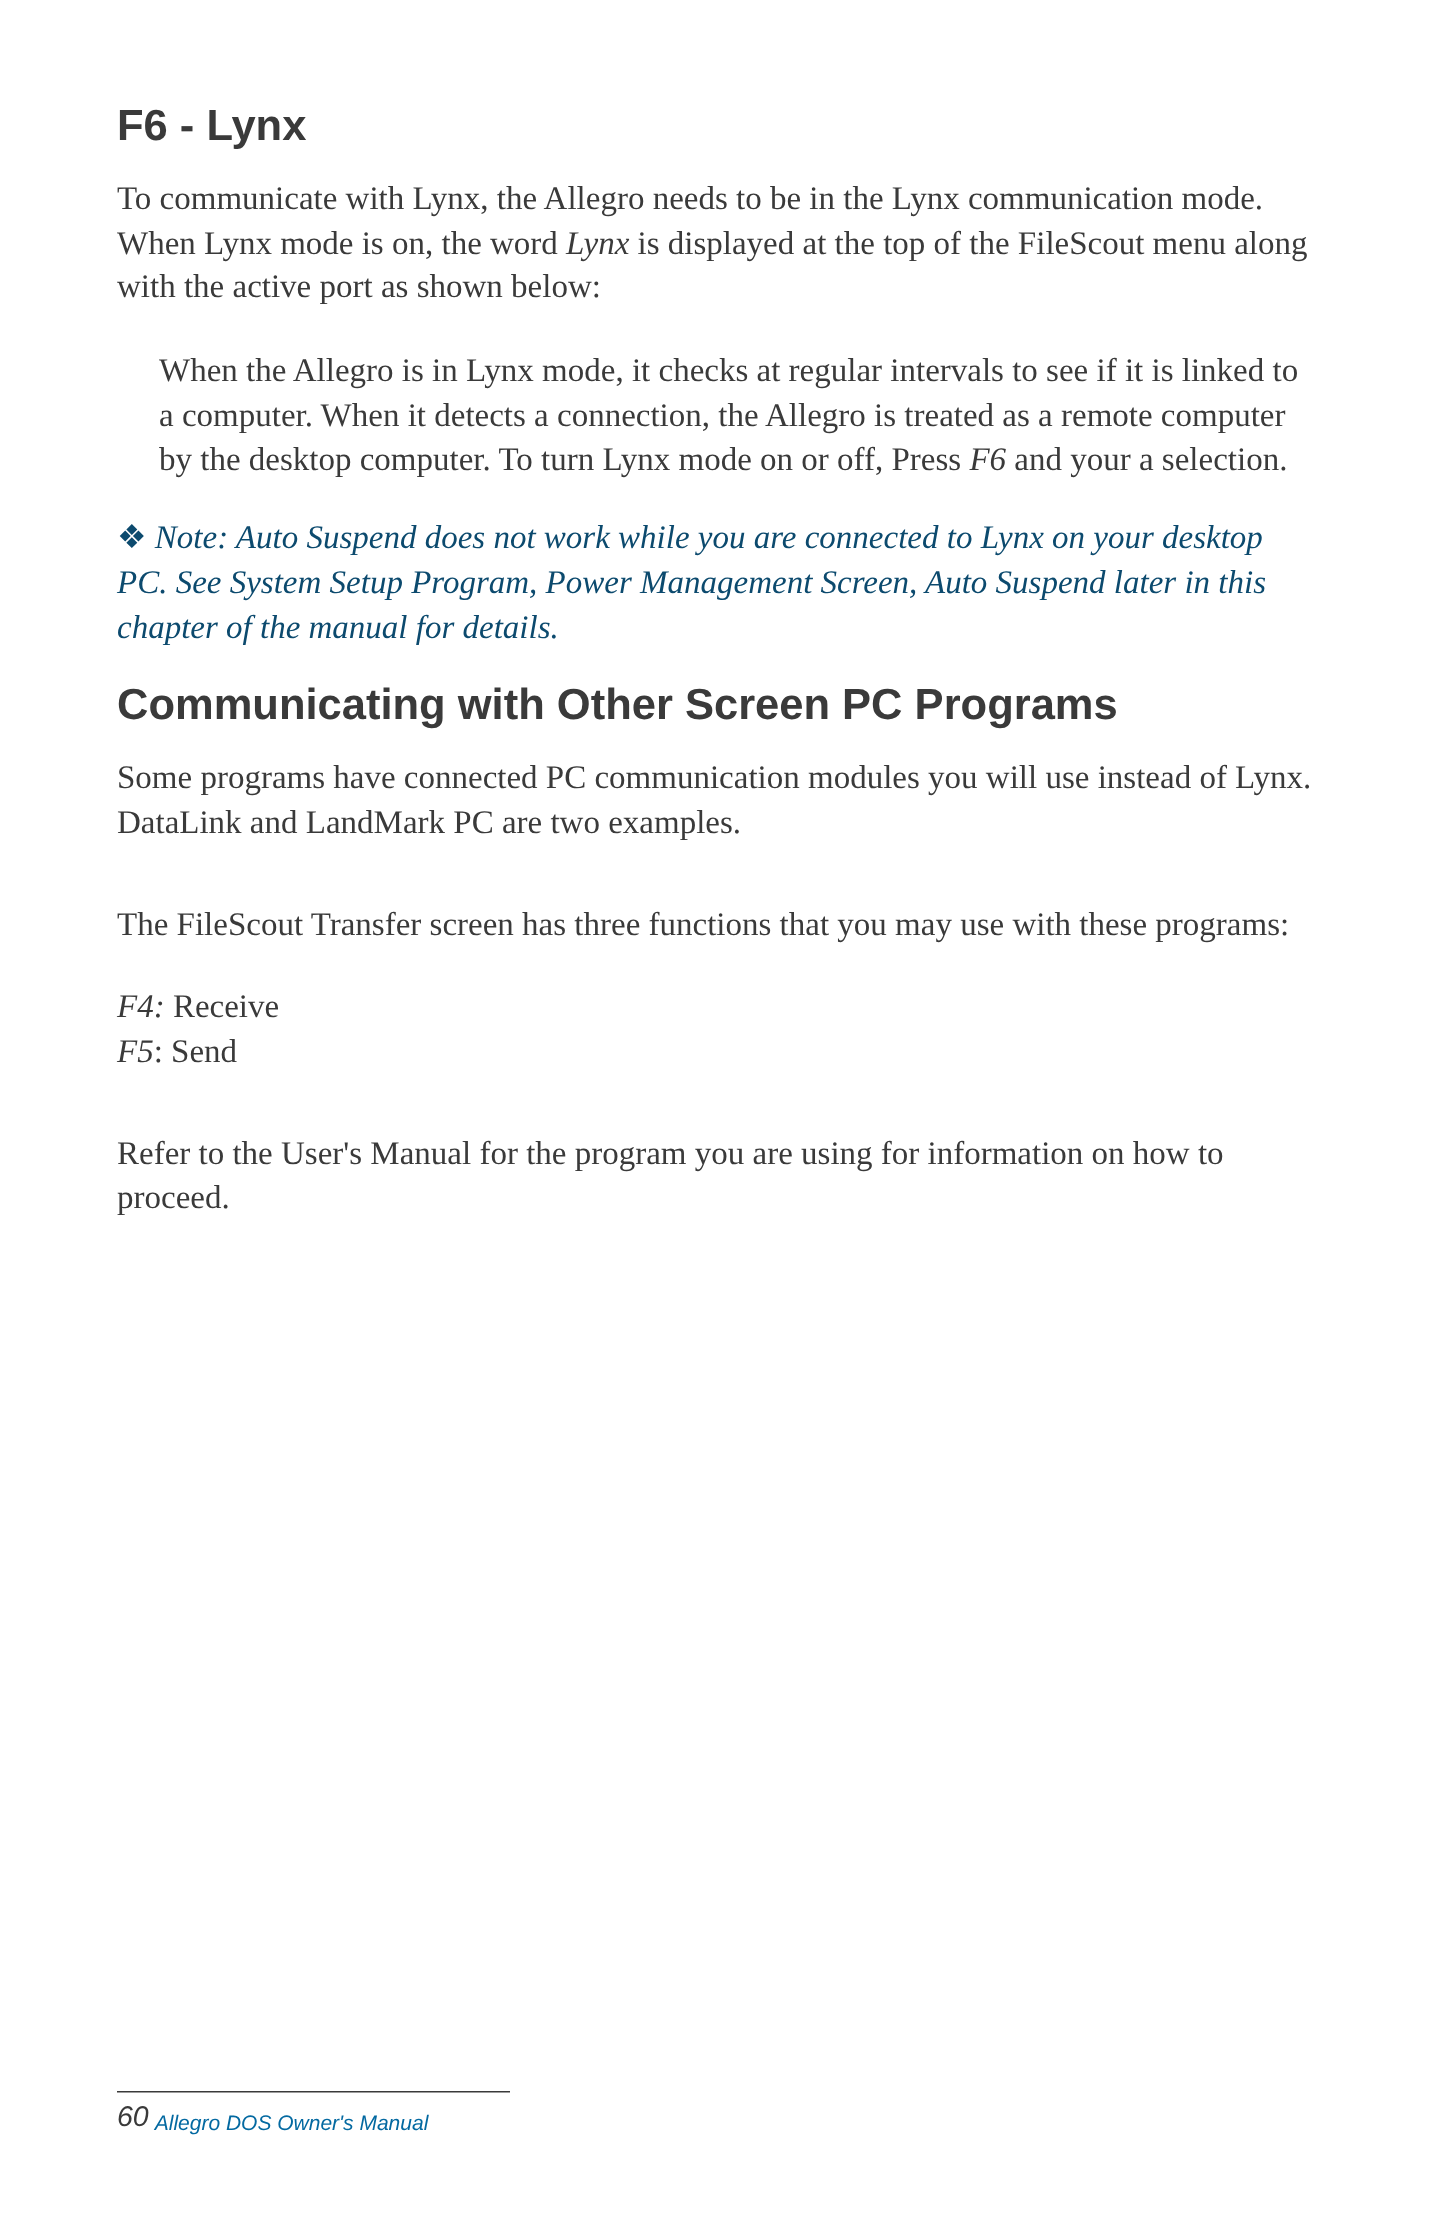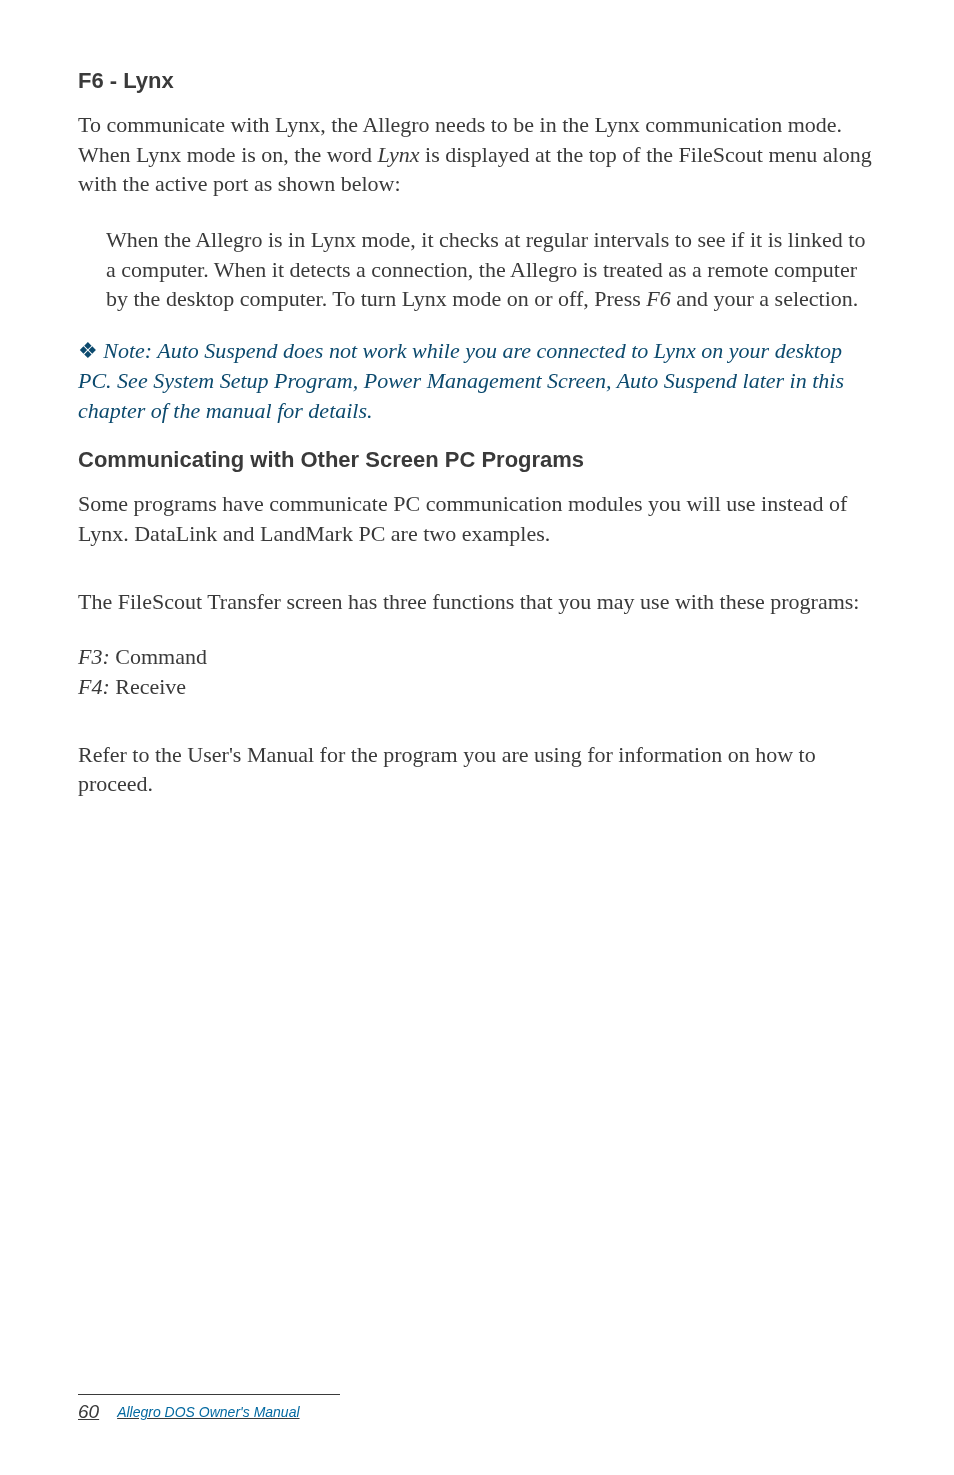--- a/index.html
+++ b/index.html
@@ -12,21 +12,21 @@
       height: 1475px;
       background: #ffffff;
       font-family: Georgia, 'Times New Roman', serif;
       color: #3a3a3a;
       padding: 68px 78px 50px 78px;
       position: relative;
     }
     .heading1 {
       font-family: Arial, Helvetica, sans-serif;
       font-weight: bold;
-      font-size: 22px;
+      font-size: 29px;
       color: #3a3a3a;
       margin-bottom: 4px;
     }
     .body-text {
       font-family: 'Palatino Linotype', Palatino, Georgia, serif;
       font-size: 22px;
       line-height: 1.35;
       color: #3a3a3a;
       margin-top: 16px;
     }
@@ -71,23 +71,22 @@
       color: #0369a1;
     }
     .footer-page {
       font-family: Arial, Helvetica, sans-serif;
       font-style: italic;
       font-size: 19px;
       color: #3a3a3a;
     }
     .footer-row {
       display: flex;
-      gap: 18px;
-      align-items: center;
-      text-decoration: underline;
+      gap: 4px;
+      align-items: flex-end;
     }
   </style>
 </head>
 <body>
 
 <div>
   <div class="heading1">F6 - Lynx</div>
   <div class="body-text">
     <span>To communicate with Lynx, the Allegro needs to be in the Lynx communication mode. When Lynx mode is on, the word </span><span class="italic">Lynx</span><span> is displayed at the top of the FileScout menu along with the active port as shown below:</span>
   </div>
@@ -102,27 +101,27 @@
 <div class="spacer-md"></div>
 
 <div class="note-block">
   <span style="font-style: normal;">❖</span><span> Note: Auto Suspend does not work while you are connected to Lynx on your desktop PC. See System Setup Program, Power Management Screen, Auto Suspend later in this chapter of the manual for details.</span>
 </div>
 
 <div class="spacer-md"></div>
 
 <div>
   <div class="heading1">Communicating with Other Screen PC Programs</div>
-  <div class="body-text">Some programs have communicate PC communication modules you will use instead of Lynx. DataLink and LandMark PC are two examples.</div>
+  <div class="body-text">Some programs have connected PC communication modules you will use instead of Lynx. DataLink and LandMark PC are two examples.</div>
   <div class="spacer-md"></div>
   <div class="body-text">The FileScout Transfer screen has three functions that you may use with these programs:</div>
   <div class="spacer-sm"></div>
   <div class="body-text">
-    <div><span class="italic">F3:</span><span> Command</span></div>
     <div><span class="italic">F4:</span><span> Receive</span></div>
+    <div><span class="italic">F5</span><span>: Send</span></div>
   </div>
   <div class="spacer-md"></div>
   <div class="body-text">Refer to the User's Manual for the program you are using for information on how to proceed.</div>
 </div>
 
 <div class="footer">
   <div class="footer-line"></div>
   <div class="footer-row">
     <span class="footer-page">60</span>
     <span class="footer-text">Allegro DOS Owner's Manual</span>

